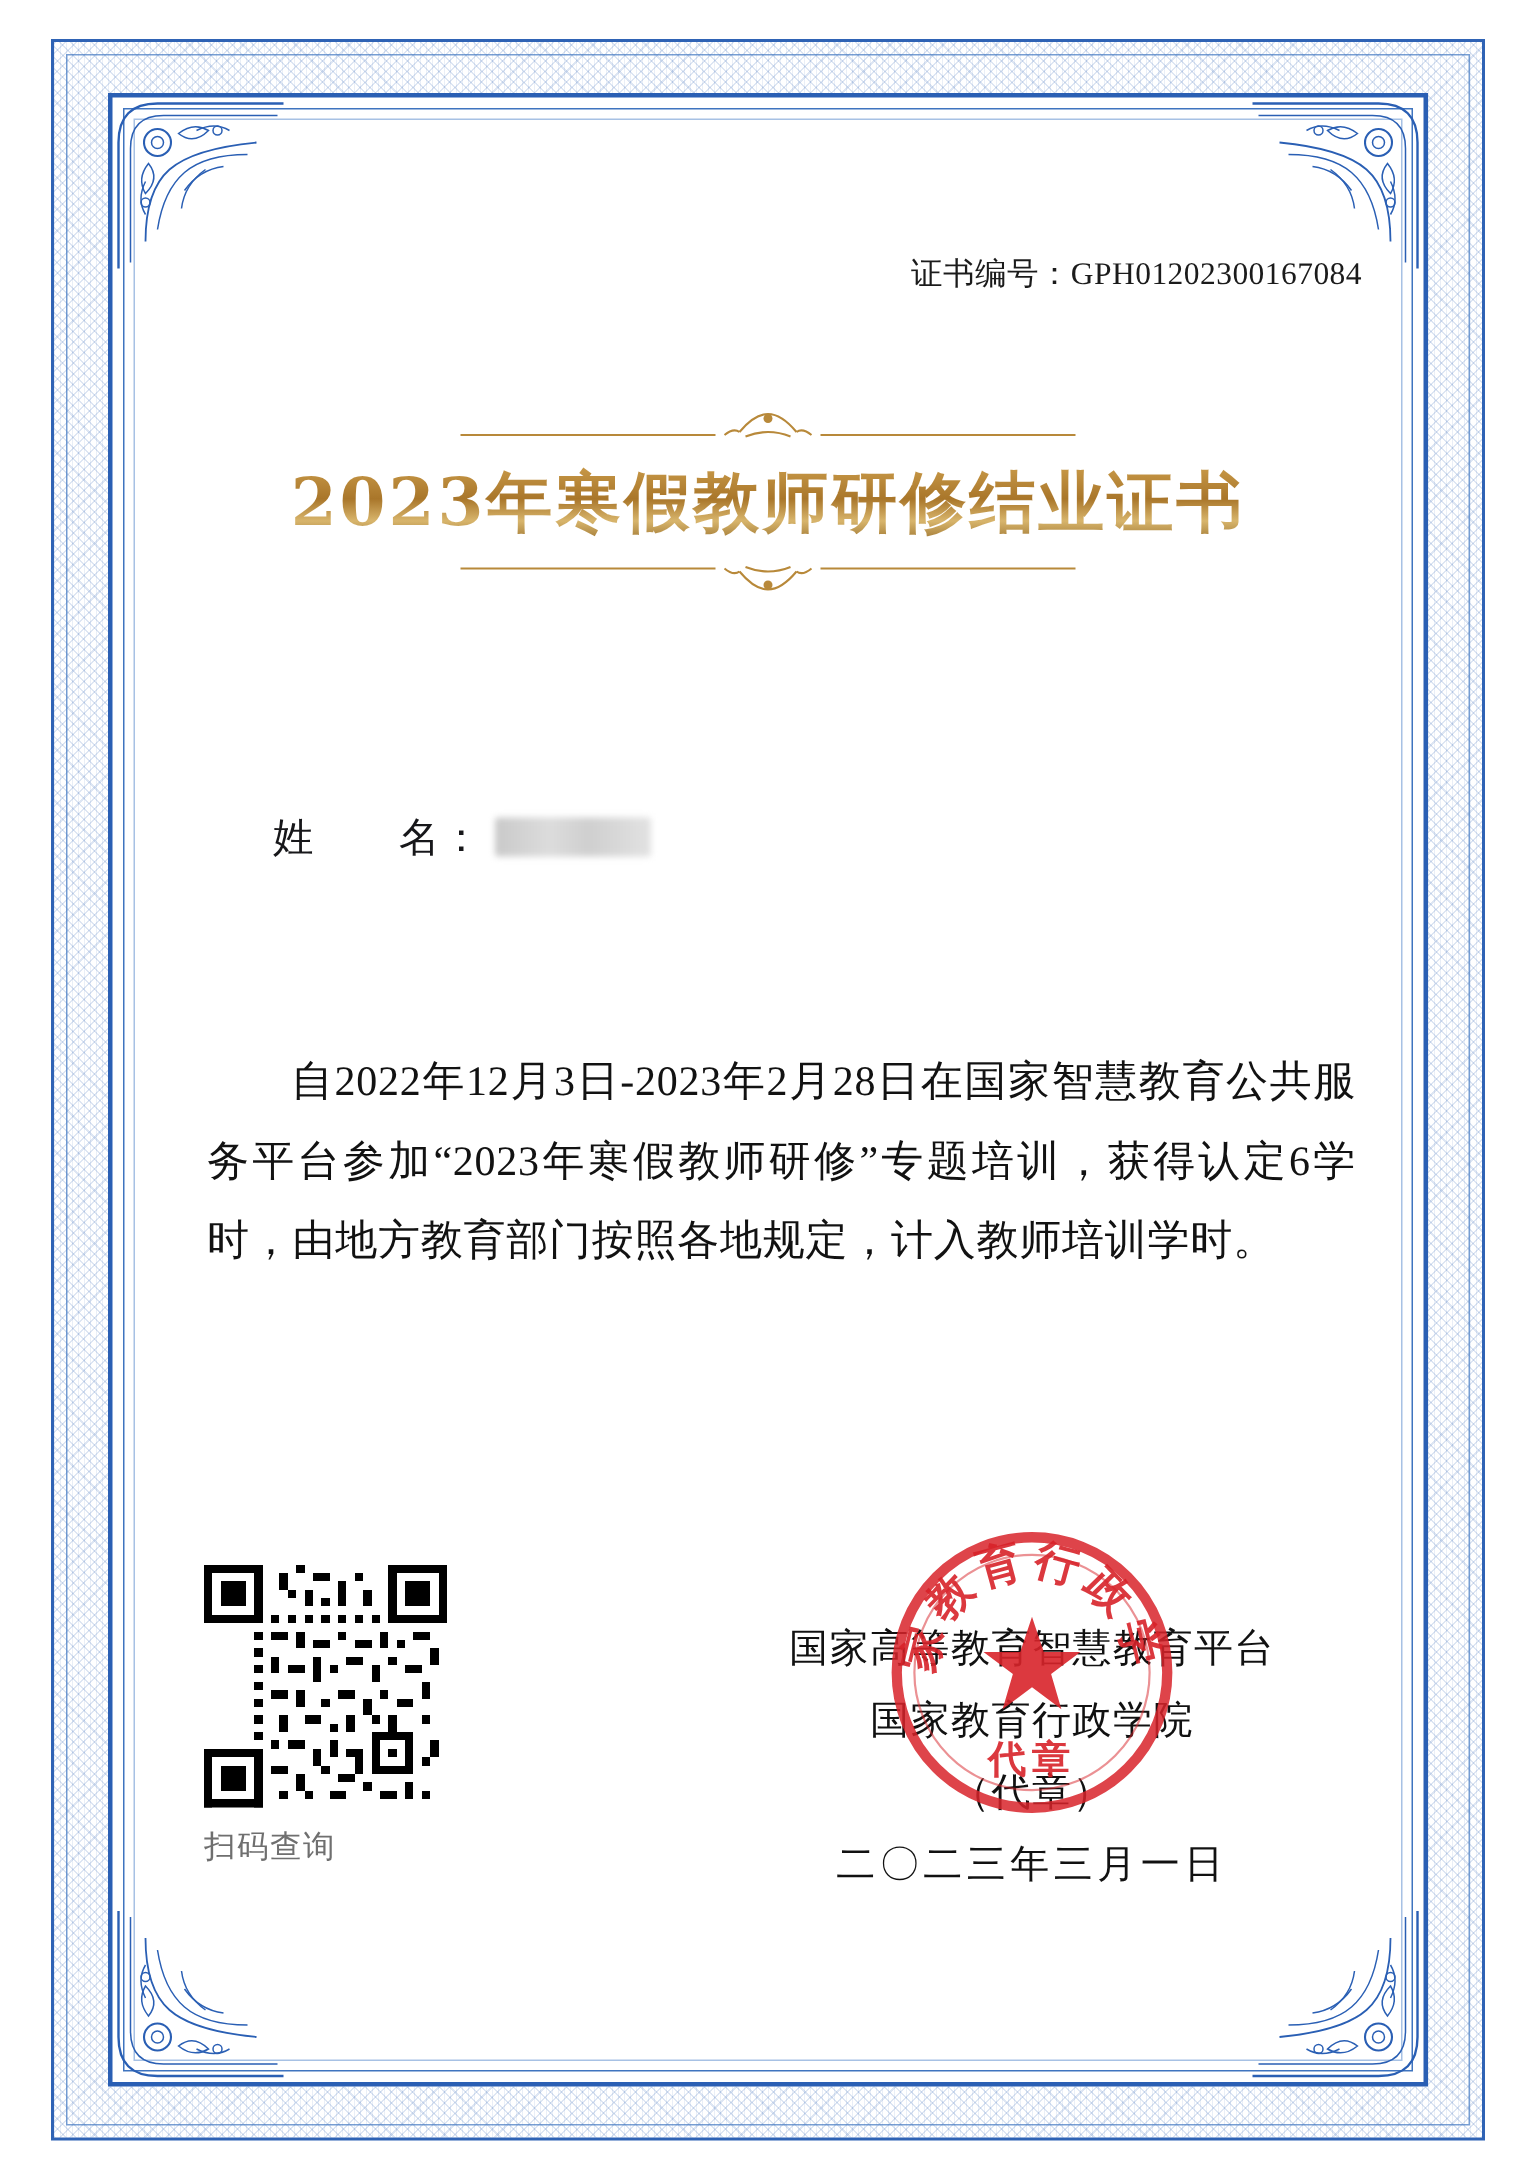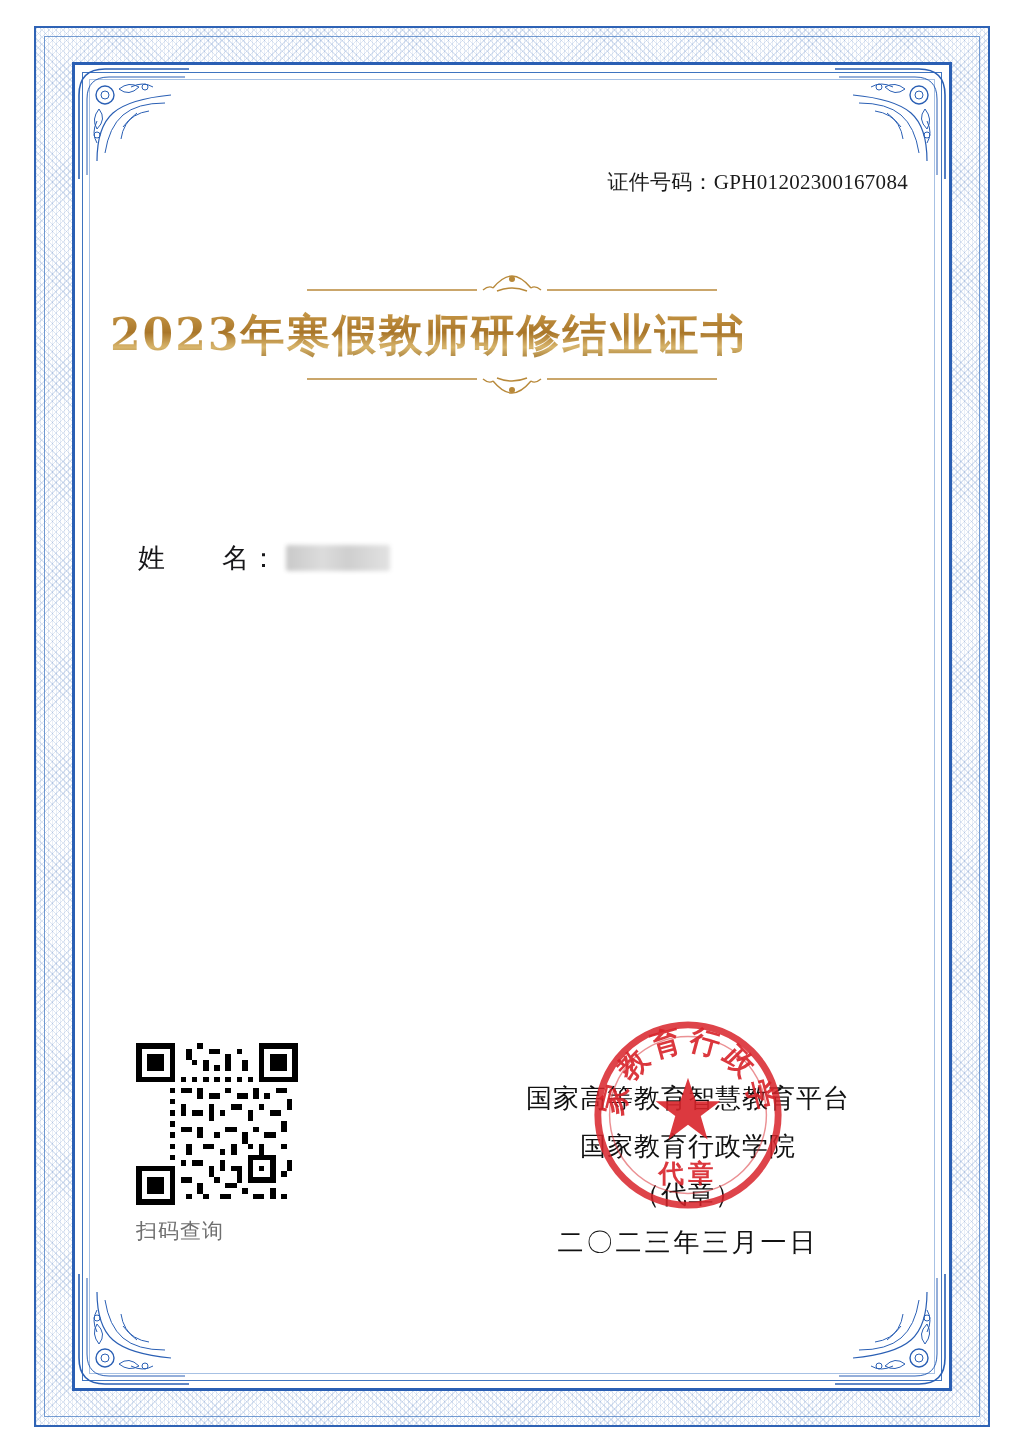--- a/index.html
+++ b/index.html
@@ -115,20 +115,21 @@
     white-space: nowrap;
     font-family: "Liberation Serif", "DejaVu Serif", serif;
   }
 
   
   .title-block {
     position: absolute;
     top: 160px;
     left: 0;
     right: 0;
+    text-align: center;
   }
   .title-rule {
     position: relative;
     width: 430px;
     height: 26px;
     margin: 0 auto;
   }
   .title-rule svg { display: block; }
   .cert-title {
     font-size: 44px;
@@ -153,20 +154,21 @@
   .field-row {
     display: flex;
     align-items: center;
     margin-bottom: 22px;
     font-size: 27px;
     color: #17171a;
   }
   .field-label {
     white-space: pre;
     letter-spacing: 1px;
+    margin-left: 44px;
   }
   .redaction {
     display: inline-block;
     height: 26px;
     margin-left: 8px;
     background: linear-gradient(90deg,#c9c9c9,#dcdcdc 35%,#cfcfcf 60%,#e2e2e2);
     filter: blur(2.2px);
     border-radius: 2px;
   }
   .redaction.name  { width: 104px; }
@@ -319,21 +321,21 @@
       <path d="M22 56 q-6 12 0 22" stroke-width="1"></path>
       <path d="M48 62 q10 -14 26 -16" stroke-width="1"></path>
       <path d="M62 48 q-14 10 -16 26" stroke-width="1"></path>
       <circle cx="70" cy="22" r="3" stroke-width="1"></circle>
       <circle cx="22" cy="70" r="3" stroke-width="1"></circle>
     </svg>
   </div>
 
   <div class="content">
 
-    <div class="serial">证件号码：GPH01202300167084</div>
+    <div class="serial">证书编号：GPH01202300167084</div>
 
     <div class="title-block">
       <div class="title-rule">
         <svg width="430" height="26" viewBox="0 0 430 26" fill="none" stroke="#b8893a" stroke-width="1.4">
           <line x1="10" y1="20" x2="180" y2="20"></line>
           <line x1="250" y1="20" x2="420" y2="20"></line>
           <path d="M196 18 q10 -12 19 -12 q9 0 19 12"></path>
           <path d="M200 21 q15 -6 30 0"></path>
           <circle cx="215" cy="9" r="3" fill="#b8893a" stroke="none"></circle>
           <path d="M186 20 q6 -5 10 -2"></path>
@@ -354,20 +356,21 @@
       </div>
     </div>
 
     <div class="fields">
       <div class="field-row">
         <span class="field-label">姓　　名：</span>
         <span class="redaction name"></span>
       </div>
     </div>
 
+    <div class="body-text">自2022年12月3日-2023年2月28日在国家智慧教育公共服务平台参加“2023年寒假教师研修”专题培训，获得认定6学时，由地方教育部门按照各地规定，计入教师培训学时。</div>
 
     <div class="footer">
 
       <div class="qr-wrap">
         <svg class="qr" viewBox="0 0 29 29" shape-rendering="crispEdges">
           <rect width="29" height="29" fill="#ffffff"></rect>
           <g fill="#000000">
 
             <rect x="0" y="0" width="7" height="1"></rect>
               <rect x="0" y="6" width="7" height="1"></rect>

